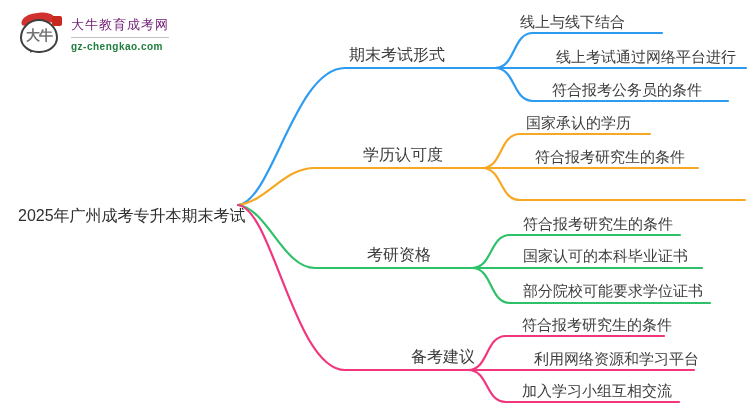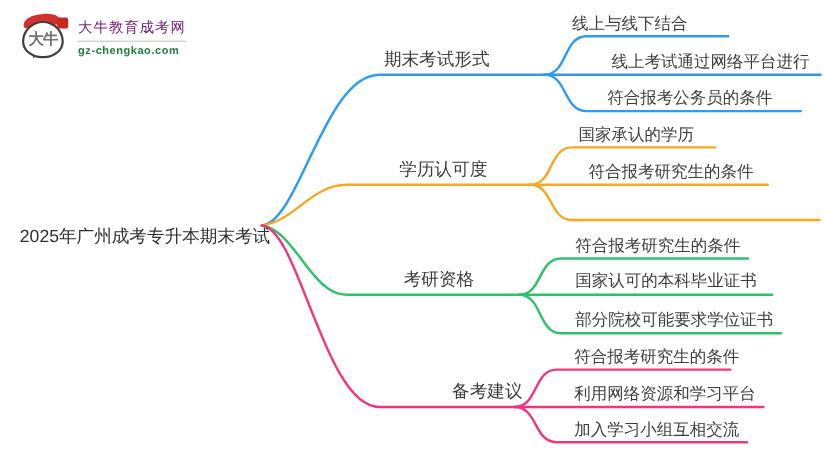--- a/index.html
+++ b/index.html
@@ -87,16 +87,16 @@
   <div class="label child-label" style="left:526px;top:113px;">国家承认的学历</div>
   <div class="label child-label" style="left:535px;top:147px;">符合报考研究生的条件</div>
 
   <div class="label branch-label" style="left:367px;top:244px;">考研资格</div>
   <div class="label child-label" style="left:523px;top:214px;">符合报考研究生的条件</div>
   <div class="label child-label" style="left:523px;top:246px;">国家认可的本科毕业证书</div>
   <div class="label child-label" style="left:523px;top:282px;font-family:Liberation Serif, serif;">部分院校可能要求学位证书</div>
 
   <div class="label branch-label" style="left:363px;top:346px;margin-left:48px;">备考建议</div>
   <div class="label child-label" style="left:522px;top:315px;">符合报考研究生的条件</div>
-  <div class="label child-label" style="left:522px;top:349px;">利用网络资源和学习平台</div>
+  <div class="label child-label" style="left:534px;top:349px;">利用网络资源和学习平台</div>
   <div class="label child-label" style="left:522px;top:381px;">加入学习小组互相交流</div>
 
 </div>
 
 </body></html>

